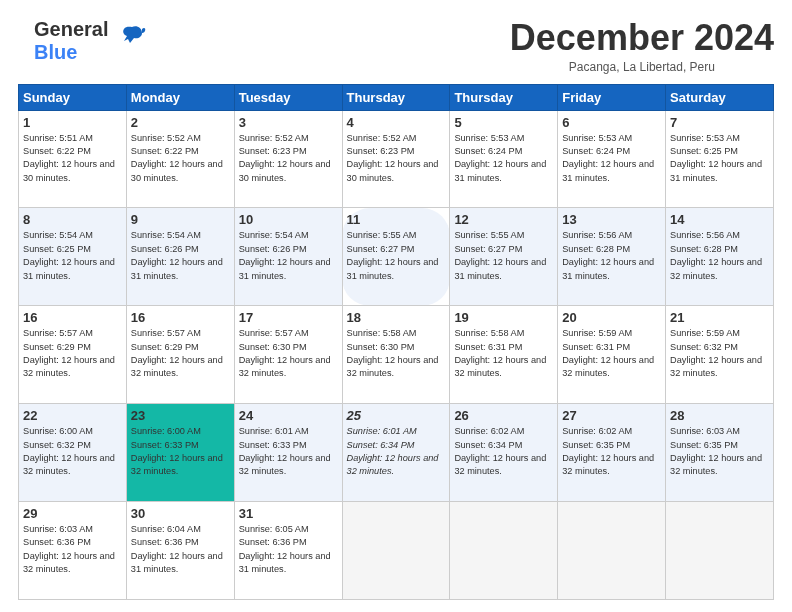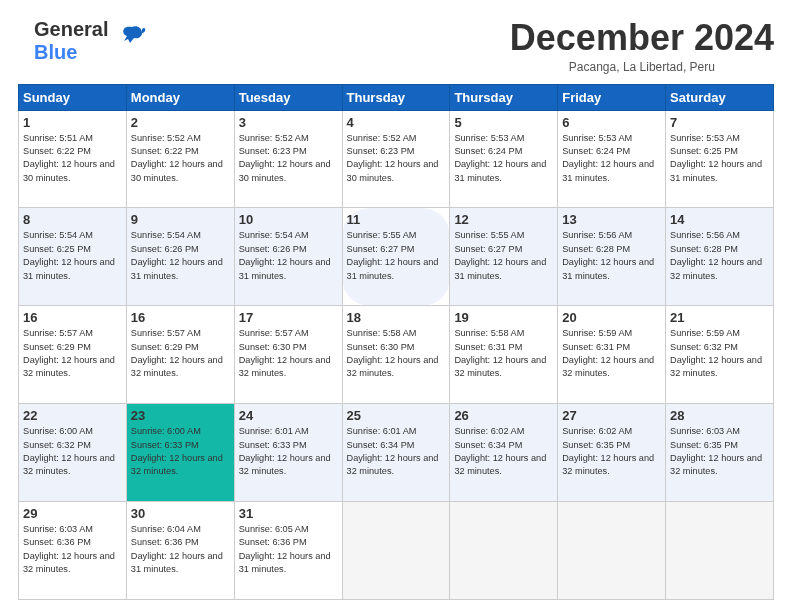--- a/index.html
+++ b/index.html
@@ -224,21 +224,21 @@
             <div class="day-info">Sunrise: 6:00 AM<br>Sunset: 6:32 PM<br>Daylight: 12 hours and 32 minutes.</div>
           </td>
           <td style="background: #14b8a6;">
             <span class="day-num">23</span>
             <div class="day-info">Sunrise: 6:00 AM<br>Sunset: 6:33 PM<br>Daylight: 12 hours and 32 minutes.</div>
           </td>
           <td style="background: rgb(238, 243, 251);">
             <span class="day-num">24</span>
             <div class="day-info">Sunrise: 6:01 AM<br>Sunset: 6:33 PM<br>Daylight: 12 hours and 32 minutes.</div>
           </td>
-          <td style="background: rgb(238, 243, 251);">
+          <td style="background: rgb(238, 243, 251); font-style: italic;">
             <span class="day-num">25</span>
             <div class="day-info">Sunrise: 6:01 AM<br>Sunset: 6:34 PM<br>Daylight: 12 hours and 32 minutes.</div>
           </td>
           <td style="background: rgb(238, 243, 251);">
             <span class="day-num">26</span>
             <div class="day-info">Sunrise: 6:02 AM<br>Sunset: 6:34 PM<br>Daylight: 12 hours and 32 minutes.</div>
           </td>
           <td style="background: rgb(238, 243, 251);">
             <span class="day-num">27</span>
             <div class="day-info">Sunrise: 6:02 AM<br>Sunset: 6:35 PM<br>Daylight: 12 hours and 32 minutes.</div>

